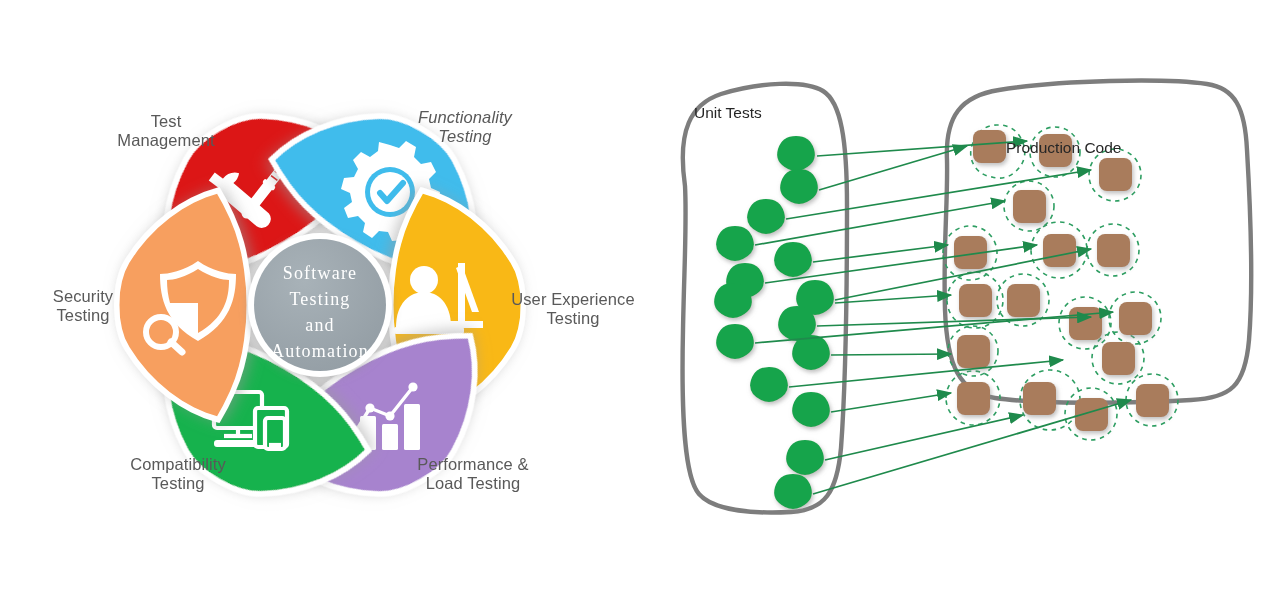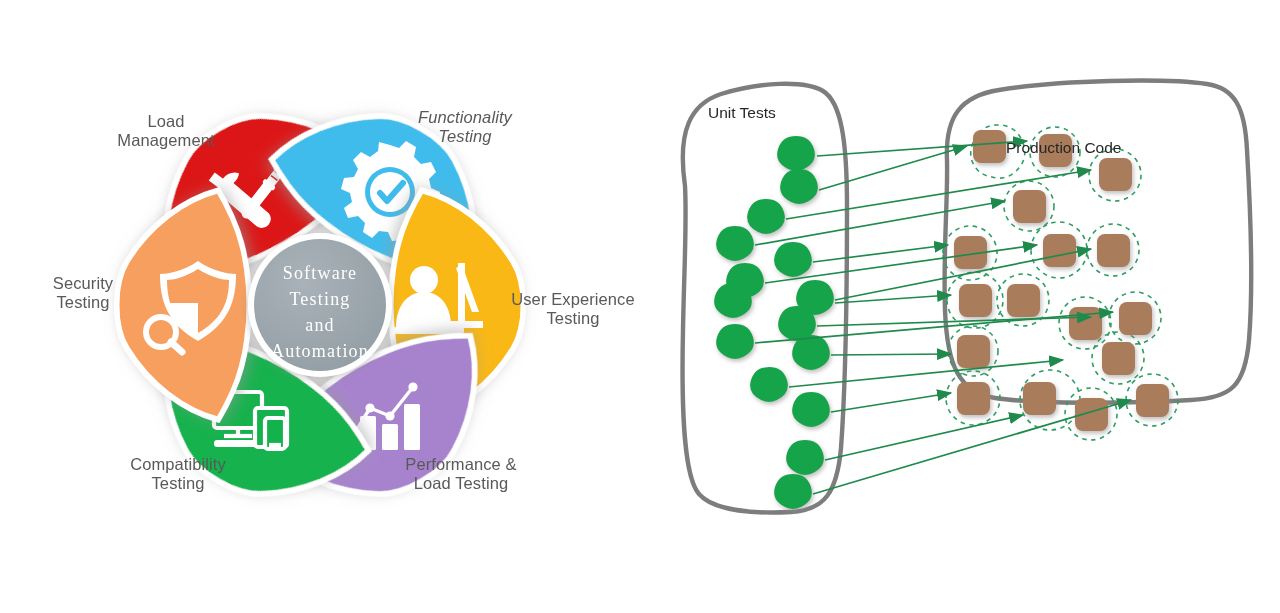--- a/index.html
+++ b/index.html
@@ -217,36 +217,36 @@
       <g>
         <circle cx="320" cy="305" r="72" fill="#ffffff" filter="url(#ctrShadow)"></circle>
         <circle cx="320" cy="305" r="66" fill="url(#ctrGrad)"></circle>
         <text class="center-line" x="320" y="279" text-anchor="middle">Software</text>
         <text class="center-line" x="320" y="305" text-anchor="middle">Testing</text>
         <text class="center-line" x="320" y="331" text-anchor="middle">and</text>
         <text class="center-line" x="320" y="357" text-anchor="middle">Automation</text>
       </g>
     </svg>
 
-    <div class="wheel-label" style="left:96px; top:112px; width:140px;">Load
+    <div class="wheel-label" style="left:96px; top:112px; width:140px;">Test
 Management</div>
 
     <div class="wheel-label" style="left:385px; top:108px; width:160px;font-style:italic;">Functionality
 Testing</div>
 
     <div class="wheel-label" style="left:500px; top:277px; width:146px;margin-top:13px;">User Experience
 Testing</div>
 
-    <div class="wheel-label" style="left:376px; top:455px; width:170px;">Performance &amp;
+    <div class="wheel-label" style="left:388px; top:455px; width:170px;">Performance &amp;
 Load Testing</div>
 
     <div class="wheel-label" style="left:100px; top:455px; width:156px;">Compatibility
 Testing</div>
 
-    <div class="wheel-label" style="left:18px; top:274px; width:130px;text-align:center;">Security
+    <div class="wheel-label" style="left:18px; top:287px; width:130px;text-align:center;">Security
 Testing</div>
   </div>
 
   <div id="map-panel">
 
     <svg id="map-svg" width="625" height="613" viewBox="0 0 625 613">
       <defs>
         <filter id="nodeShadow" x="-40%" y="-40%" width="190%" height="190%">
           <feDropShadow dx="1.5" dy="2.5" stdDeviation="2.2" flood-color="#8a8a8a" flood-opacity="0.55"></feDropShadow>
         </filter>
@@ -352,18 +352,18 @@
         <line x1="162" y1="326" x2="436" y2="317"></line>
         <line x1="100" y1="343" x2="458" y2="312"></line>
         <line x1="176" y1="355" x2="296" y2="354"></line>
         <line x1="134" y1="387" x2="408" y2="360"></line>
         <line x1="176" y1="412" x2="296" y2="393"></line>
         <line x1="170" y1="460" x2="368" y2="415"></line>
         <line x1="158" y1="494" x2="476" y2="400"></line>
       </g>
     </svg>
 
-    <div class="blob-title" style="left:53px; top:104px;">Unit Tests</div>
+    <div class="blob-title" style="left:39px; top:104px;">Unit Tests</div>
 
     <div class="blob-title" style="left:345px; top:139px;margin-left:6px;">Production Code</div>
   </div>
 
 </div>
 
 </body></html>

